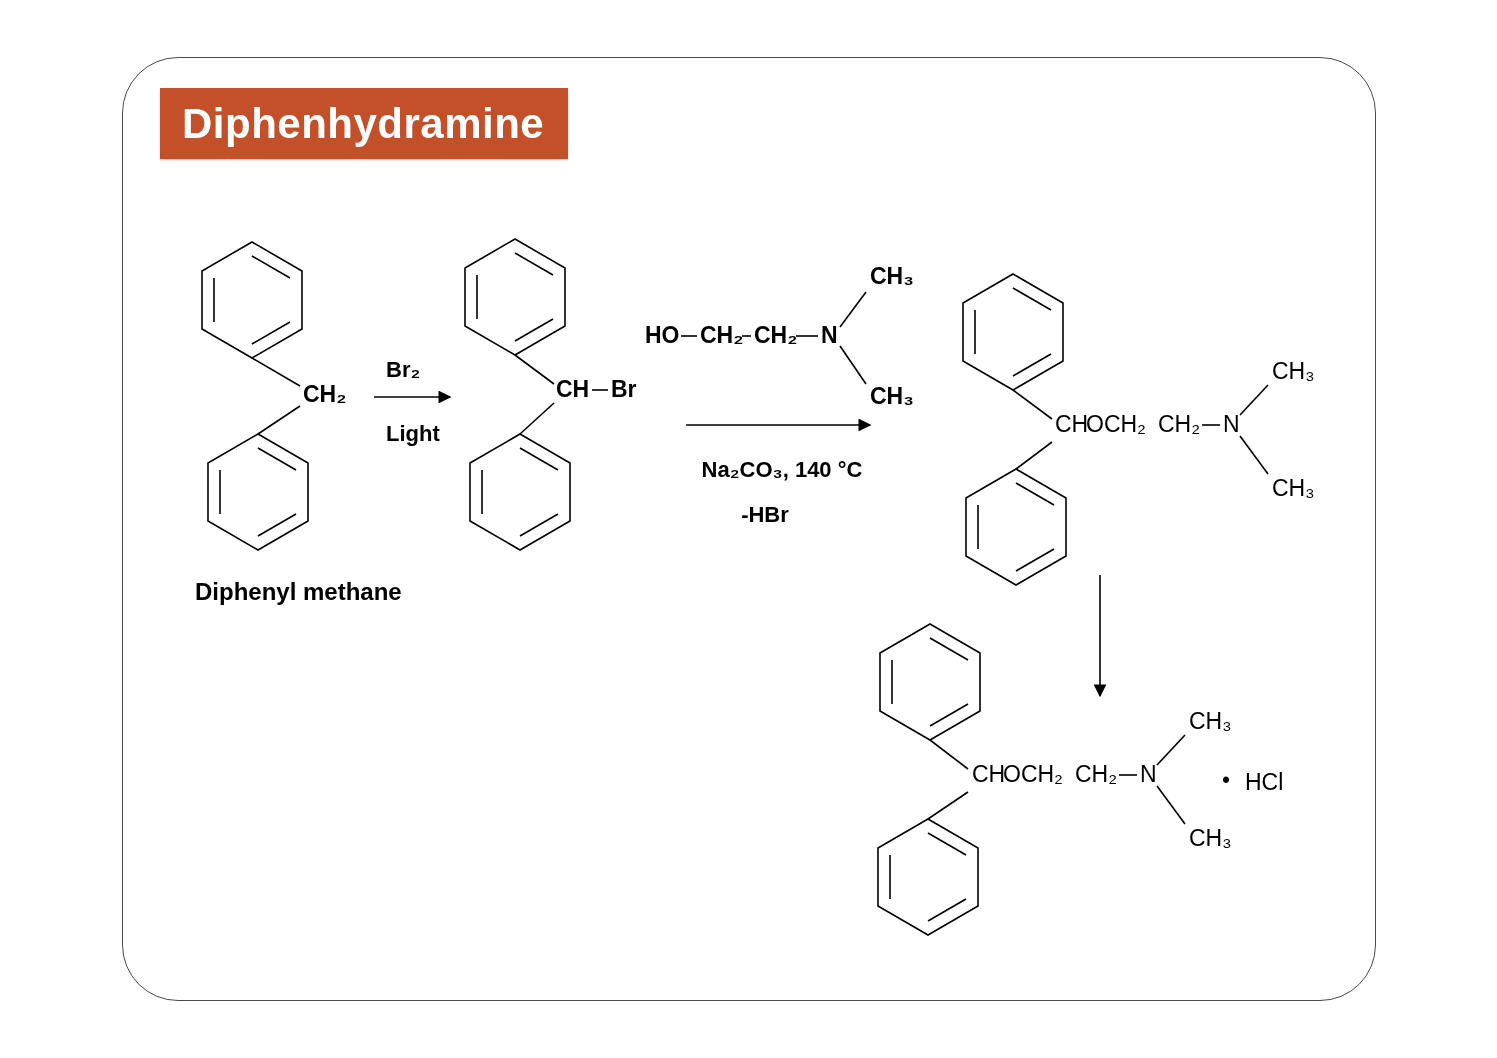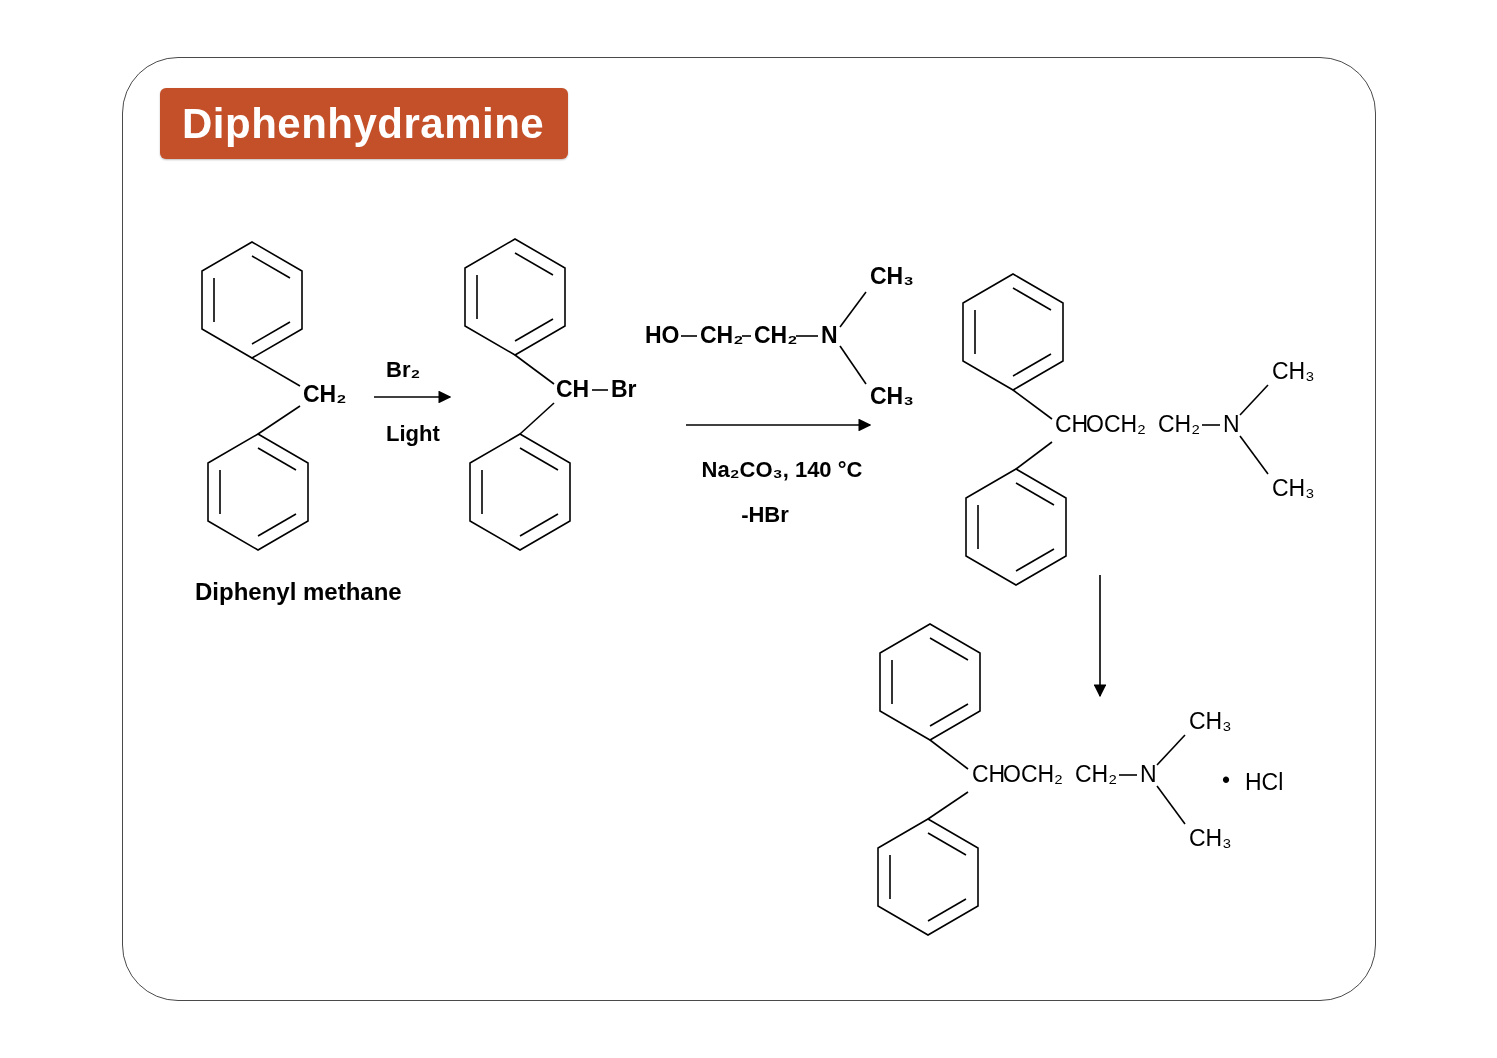--- a/index.html
+++ b/index.html
@@ -1,21 +1,21 @@
 <!DOCTYPE html>
 <html><head>
 <meta charset="utf-8">
 <style>
   html,body{margin:0;padding:0;background:#ffffff;}
   .page{position:relative;width:1497px;height:1058px;background:#ffffff;overflow:hidden;
         font-family:"Liberation Sans","DejaVu Sans",sans-serif;}
   .frame{position:absolute;left:122px;top:57px;width:1252px;height:942px;
          border:1.6px solid #4a4a4a;border-radius:56px;background:#ffffff;}
   .badge{position:absolute;left:160px;top:88px;width:408px;height:71px;
-         border-radius:6px;background:#C4502A;box-shadow:0 1px 2px rgba(0,0,0,.25);
+         border-radius:0;background:#C4502A;box-shadow:0 1px 2px rgba(0,0,0,.25);
          display:flex;align-items:center;}
   .badge span{color:#ffffff;font-size:42px;font-weight:bold;padding-left:22px;
               letter-spacing:0.5px;}
   svg.scheme{position:absolute;left:0;top:0;width:1497px;height:1058px;}
   svg.scheme line, svg.scheme polygon{stroke:#000000;stroke-width:1.6;fill:none;}
   svg.scheme text{fill:#000000;font-family:"Liberation Sans","DejaVu Sans",sans-serif;}
   text.f  {font-size:23px;font-weight:bold;}
   text.fn {font-size:23px;font-weight:normal;}
   text.cap{font-size:24px;font-weight:bold;}
   text.cond{font-size:22px;font-weight:bold;}

